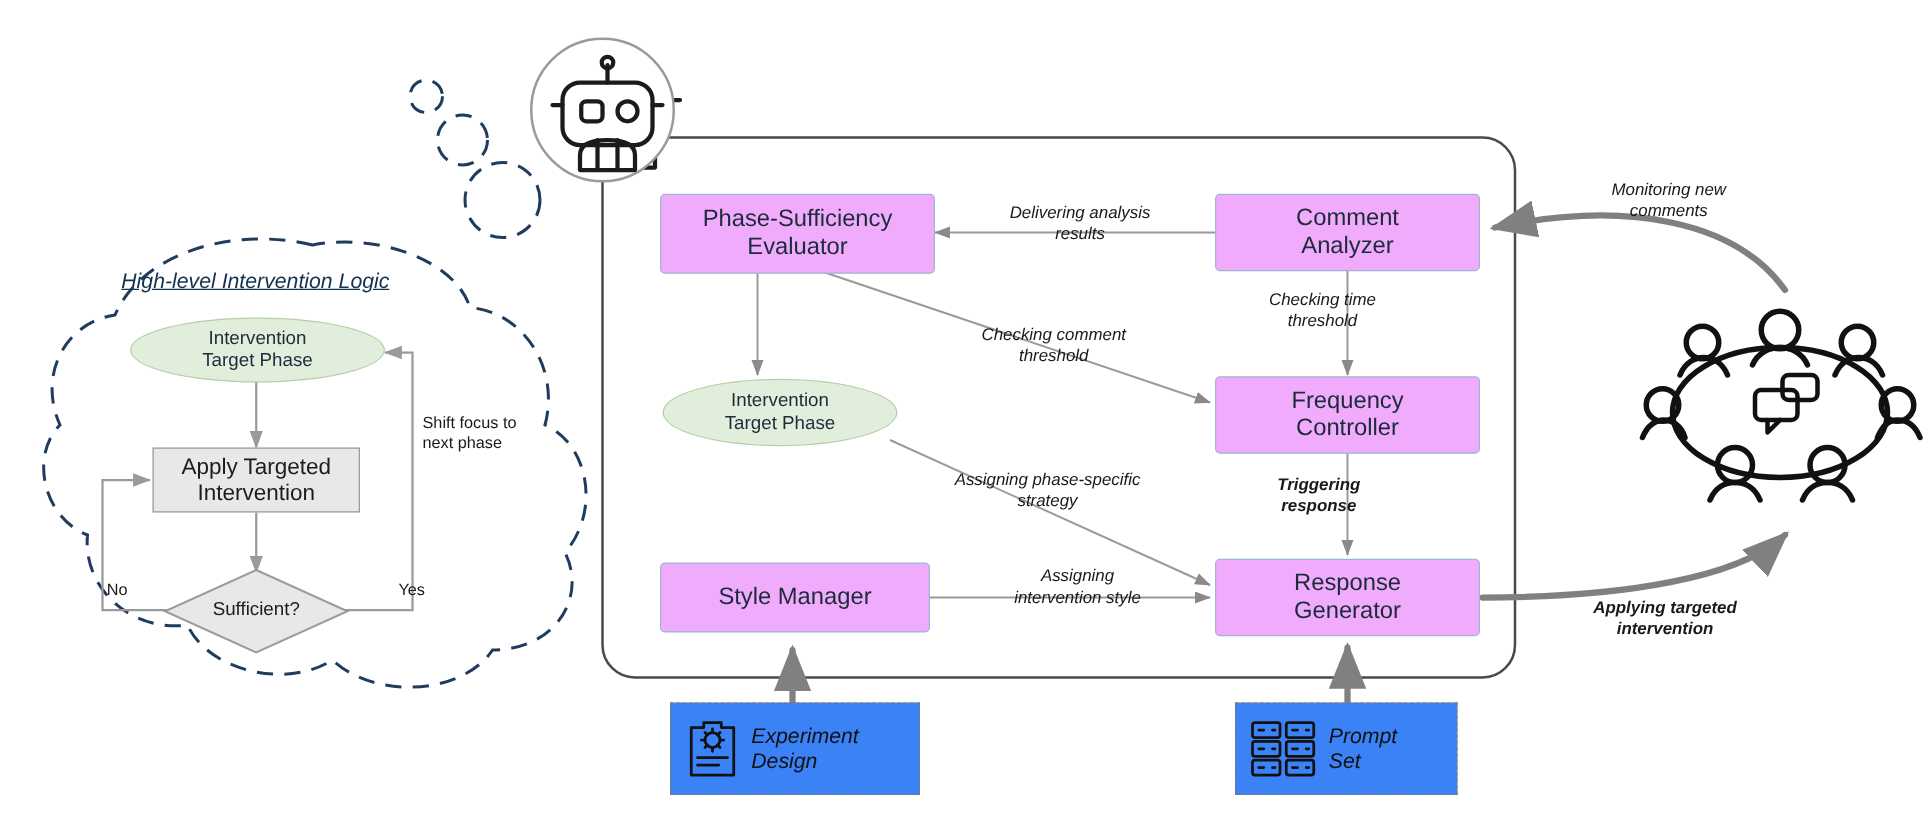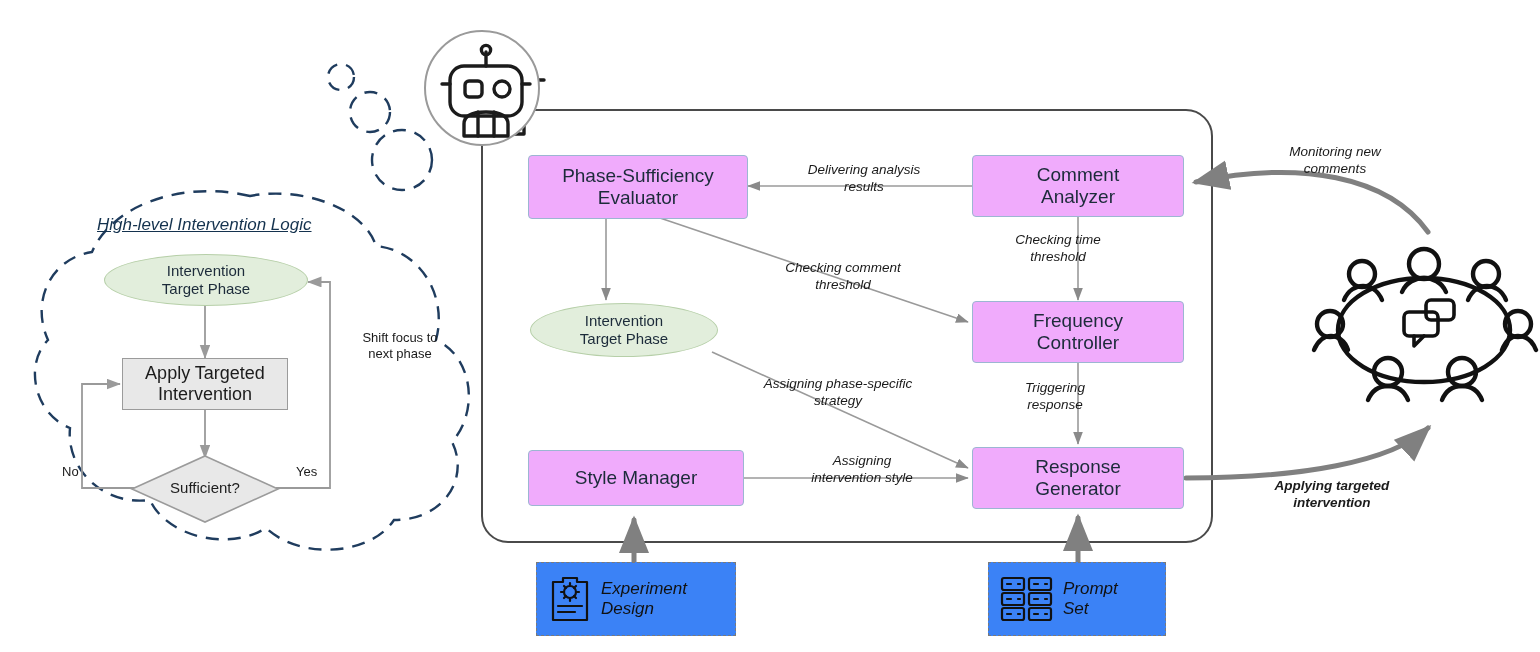--- a/index.html
+++ b/index.html
@@ -66,21 +66,21 @@
     font-size: 13.5px;
     font-style: italic;
     color: #1a1a1a;
     text-align: center;
     line-height: 1.25;
   }
   .small-label {
     position: absolute;
     font-size: 13px;
     color: #1a1a1a;
-    text-align: left;
+    text-align: right;
     line-height: 1.25;
   }
   .asset-box {
     position: absolute;
     box-sizing: border-box;
     border: 1.6px dashed #7a7a7a;
     background: #3b82f6;
     display: flex;
     align-items: center;
     gap: 8px;
@@ -276,21 +276,21 @@
   </div>
 
   <div class="small-label" style="left:62px; top:464px; width:40px;">
     <span style="white-space:pre-line;">No</span>
   </div>
 
   <div class="small-label" style="left:296px; top:464px; width:44px;">
     <span style="white-space:pre-line;">Yes</span>
   </div>
 
-  <div class="small-label" style="left:338px; top:330px; width:124px; text-align:center;">
+  <div class="small-label" style="left:338px; top:330px; width:124px; text-align:left;">
     <span style="white-space:pre-line;">Shift focus to
 next phase</span>
   </div>
 
   <div class="node agent-box" style="left:528px; top:155px; width:220px; height:64px;">
     <span style="white-space:pre-line;">Phase-Sufficiency
 Evaluator</span>
   </div>
 
   <div class="node agent-box" style="left:972px; top:155px; width:212px; height:62px;">
@@ -327,21 +327,21 @@
 threshold</span>
   </div>
 
 
   <div class="edge-label" style="left:748px; top:260px; width:190px;">
     <span style="white-space:pre-line;">Checking comment
 threshold</span>
   </div>
 
   <div class="edge-label" style="left:990px; top:380px; width:130px;">
-    <span style="white-space:pre-line;">Triggering
+    <span style="white-space:pre-line;font-weight:bold;">Triggering
 response</span>
   </div>
 
   <div class="edge-label" style="left:732px; top:376px; width:212px;">
     <span style="white-space:pre-line;">Assigning phase-specific
 strategy</span>
   </div>
 
   <div class="edge-label" style="left:784px; top:453px; width:156px;">
     <span style="white-space:pre-line;">Assigning

